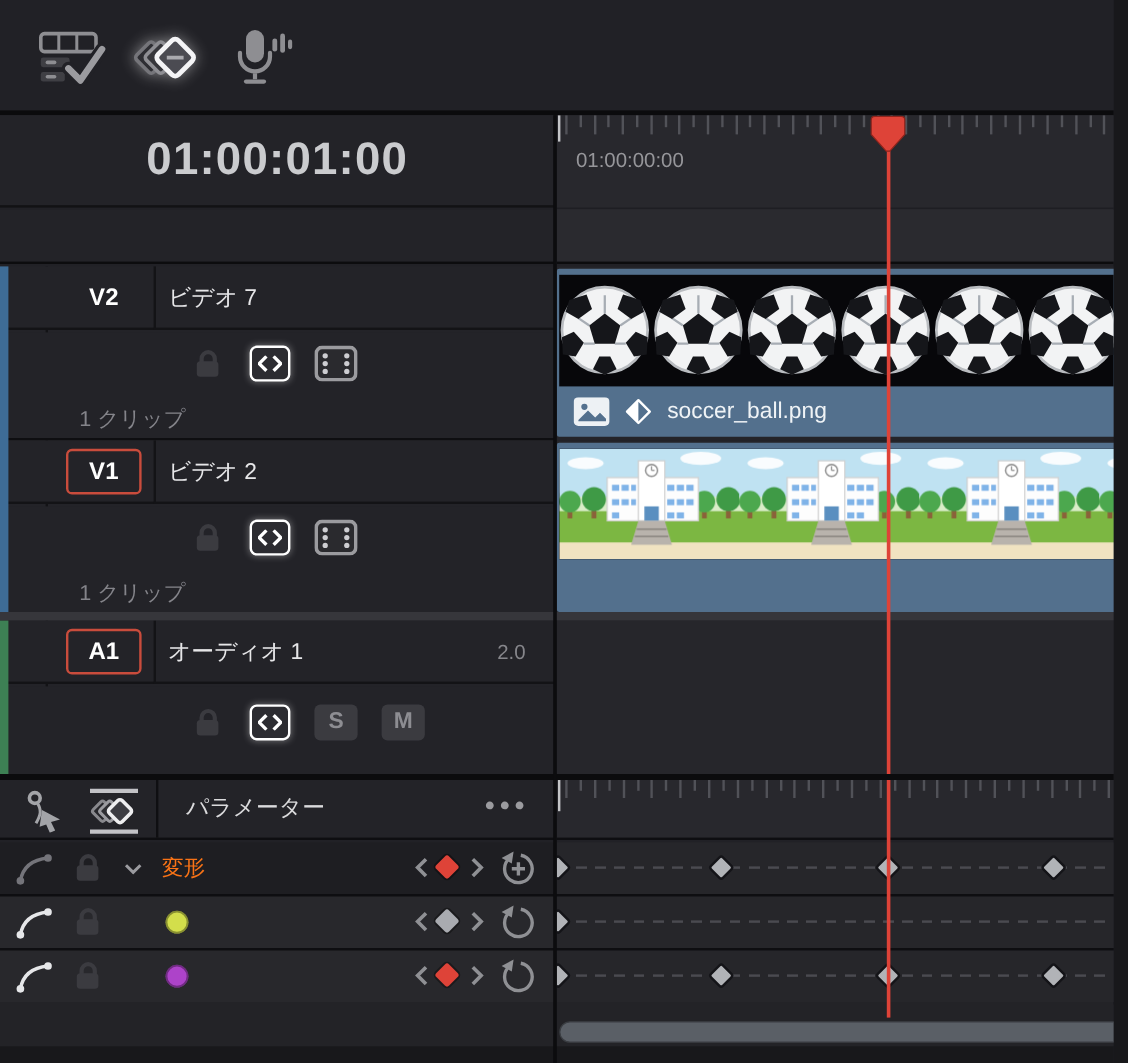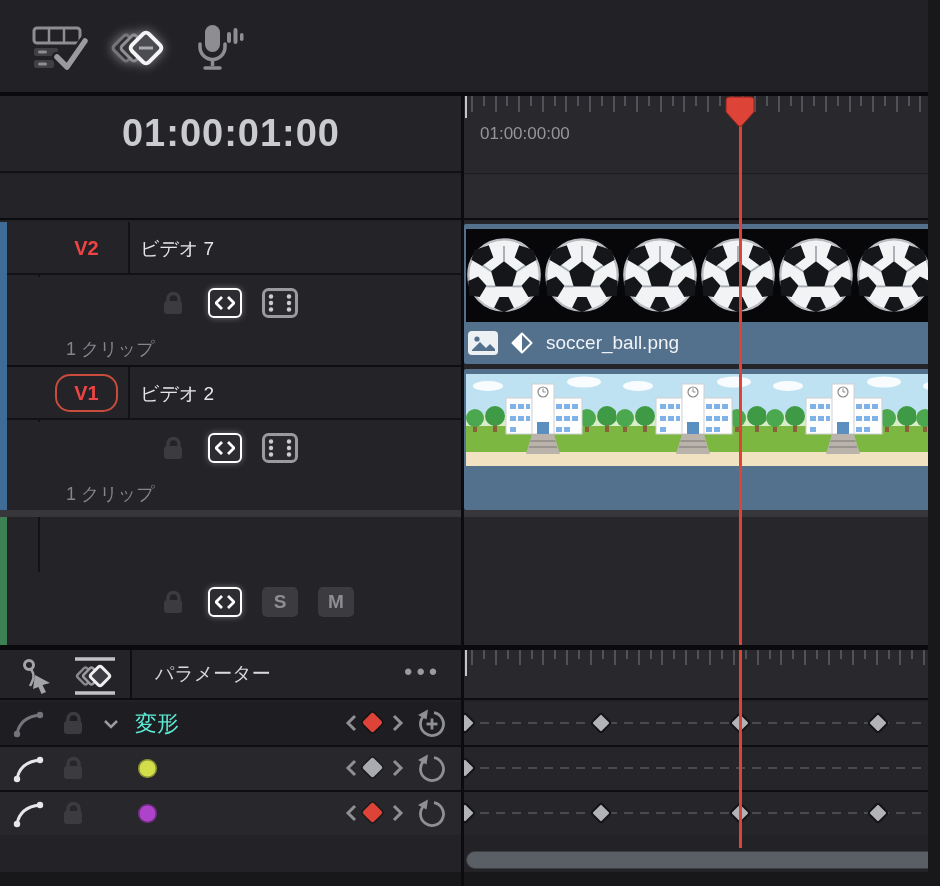--- a/index.html
+++ b/index.html
@@ -35,22 +35,22 @@
 
   
   #track-area-left{position:absolute;left:0;top:222px;width:462px;height:423px;background:#232328}
   #strip-video{position:absolute;left:0;top:222px;width:7px;height:288px;background:#3e6c96}
   #strip-audio{position:absolute;left:0;top:517px;width:7px;height:128px;background:#3d8054}
   #vl-a{position:absolute;left:38px;top:222px;width:2px;height:423px;background:#131316}
   .vl-b{position:absolute;left:128px;width:2px;height:53px;background:#131316}
   .name-row{position:absolute;left:0;width:462px;height:53px;border-bottom:2px solid #131316}
   .ctrl-row{position:absolute;left:0;width:462px}
   .track-id{position:absolute;left:55px;top:7px;width:63px;height:38px;display:flex;align-items:center;justify-content:center;
-    font-size:20px;font-weight:700;color:#ef4444}
-  .track-id.dest{border:2px solid #c94c3c;border-radius:15px}
+    font-size:20px;font-weight:700;color:#ffffff}
+  .track-id.dest{border:2px solid #c94c3c;border-radius:5px}
   .track-name{position:absolute;left:140px;top:0;height:53px;line-height:53px;font-size:19px;color:#e6e6e8}
   .track-fmt{position:absolute;left:380px;top:0;width:58px;height:53px;line-height:53px;text-align:right;font-size:17px;color:#86868b}
   .clip-count{position:absolute;left:66px;font-size:18px;color:#84848a}
   .asel{position:absolute;width:34px;height:30px;border:2.5px solid #fff;border-radius:6px;display:flex;align-items:center;justify-content:center;
     box-shadow:0 0 6px rgba(255,255,255,.35);background:#2c2c31}
   .sm-btn{position:absolute;width:36px;height:30px;background:#3b3b40;border-radius:5px;display:flex;align-items:center;justify-content:center;
     font-size:19px;font-weight:700;color:#8d8d92}
   #band-divider{position:absolute;left:0;top:510px;width:940px;height:7px;background:#36363b;z-index:5}
   #tracks-bottom{position:absolute;left:0;top:645px;width:940px;height:5px;background:#0b0b0d;z-index:6}
 
@@ -59,42 +59,42 @@
   #lane-v2{position:absolute;left:464px;top:222px;width:476px;height:145px;background:#242429}
   #lane-v1{position:absolute;left:464px;top:367px;width:476px;height:143px;background:#242429}
   #lane-a1{position:absolute;left:464px;top:517px;width:476px;height:128px;background:#26262b}
   .clip{position:absolute;left:0;width:476px;background:#53708d;border-radius:2px}
   #clip-v2{top:2px;height:140px}
   #clip-v1{top:2px;height:141px}
   .clip-thumbs{position:absolute;left:2px;right:2px;top:5px;background:#07070a;overflow:hidden}
   #thumbs-v2{height:93px}
   #thumbs-v1{height:92px}
   .ball{position:absolute;width:76px;height:76px;top:8px}
-  .clip-label{position:absolute;left:0;right:0;bottom:0;height:42px;display:flex;align-items:center;gap:13px;padding-left:4px;
+  .clip-label{position:absolute;left:0;right:0;bottom:0;height:42px;display:flex;align-items:center;gap:13px;padding-left:14px;
     font-size:19px;color:#eff3f6}
 
   
   #kf-header-left{position:absolute;left:0;top:650px;width:462px;height:50px;background:#232328;border-bottom:2px solid #0e0e11}
   #kf-header-divider{position:absolute;left:130px;top:0;width:2px;height:48px;background:#0f0f12}
   #kf-title{position:absolute;left:155px;top:0;height:48px;line-height:48px;font-size:19px;color:#dadadc}
   #kf-menu{position:absolute;left:404px;top:0;height:48px;line-height:44px;font-size:24px;letter-spacing:4px;color:#9b9b9f}
   #kf-ruler{position:absolute;left:464px;top:650px;width:476px;height:50px;background:#28282d;border-bottom:2px solid #0e0e11;overflow:hidden}
   .kf-row{position:absolute;left:0;width:462px;height:43px}
   #kfrow-0{top:702px;background:#1e1e22}
   #kfrow-1{top:747px;background:#28282c}
   #kfrow-2{top:792px;background:#28282c}
   .kf-lane{position:absolute;left:464px;width:476px;height:43px;background:#26262a;overflow:hidden}
   #kflane-0{top:702px}#kflane-1{top:747px}#kflane-2{top:792px}
   .kf-sep{position:absolute;left:0;width:940px;height:2px;background:#0e0e11}
   .curve-ico{position:absolute;left:12px;top:7px;color:#e6e7e9}
   .curve-ico.dim{color:#74747a}
   .lock-ico{position:absolute;left:60px;top:8px}
   .chev-ico{position:absolute;left:103px;top:17px}
   .param-dot{position:absolute;left:138px;top:12px;width:19px;height:19px;border-radius:50%;box-shadow:inset 0 0 0 1.5px rgba(0,0,0,.35)}
-  .kf-label{position:absolute;top:0;height:43px;line-height:43px;font-size:22px;color:#5eead4}
+  .kf-label{position:absolute;top:0;height:43px;line-height:43px;font-size:18px;color:#f97316}
   .nav-left{position:absolute;left:345px;top:12px}
   .nav-right{position:absolute;left:392px;top:12px}
   .nav-diamond{position:absolute;left:365px;top:13px;width:15px;height:15px;border-radius:2.5px;transform:rotate(45deg);
     box-shadow:0 0 0 1.5px rgba(0,0,0,.35)}
   .reset-ico{position:absolute;left:416px;top:6px}
   .kf-dash{position:absolute;left:0;right:0;top:20px;height:2px;
     background:repeating-linear-gradient(90deg,#4a4a50 0 9px,transparent 9px 16px)}
   .kf{position:absolute;width:16px;height:16px;background:#b1b3b7;border:2px solid #141418;border-radius:3px;transform:rotate(45deg)}
 
   
@@ -272,20 +272,26 @@
       <circle cx="9" cy="8.5" r="2.2" fill="#cdcdd1"></circle>
         <circle cx="9" cy="15" r="2.2" fill="#cdcdd1"></circle>
         <circle cx="9" cy="21.5" r="2.2" fill="#cdcdd1"></circle>
       <circle cx="27" cy="8.5" r="2.2" fill="#cdcdd1"></circle>
         <circle cx="27" cy="15" r="2.2" fill="#cdcdd1"></circle>
         <circle cx="27" cy="21.5" r="2.2" fill="#cdcdd1"></circle>
     </svg>
     <div class="clip-count" style="top:60px">1 クリップ</div>
   </div>
 
+  <div class="name-row" style="top:517px;background:#232328">
+    <div class="track-id dest">A1</div>
+    <div class="track-name">オーディオ 1</div>
+    <div class="track-fmt">2.0</div>
+    <div class="vl-b" style="top:0"></div>
+  </div>
   <div class="ctrl-row" style="top:572px;height:73px;background:#232328">
     <svg class="abs" style="left:160px;top:17px" width="26" height="26" viewBox="0 0 26 26">
       <path d="M8 12 V9 a5.5 5.5 0 0 1 11 0 v3" stroke="#3b3b40" stroke-width="3.5" fill="none"></path>
       <rect x="4" y="11" width="18" height="13" rx="3" fill="#3b3b40"></rect>
     </svg>
     <div class="asel" style="left:208px;top:15px">
       <svg width="20" height="14" viewBox="0 0 20 14">
           <polyline points="7,1 1,7 7,13" stroke="#fff" stroke-width="2.8" fill="none"></polyline>
           <polyline points="13,1 19,7 13,13" stroke="#fff" stroke-width="2.8" fill="none"></polyline>
         </svg>

